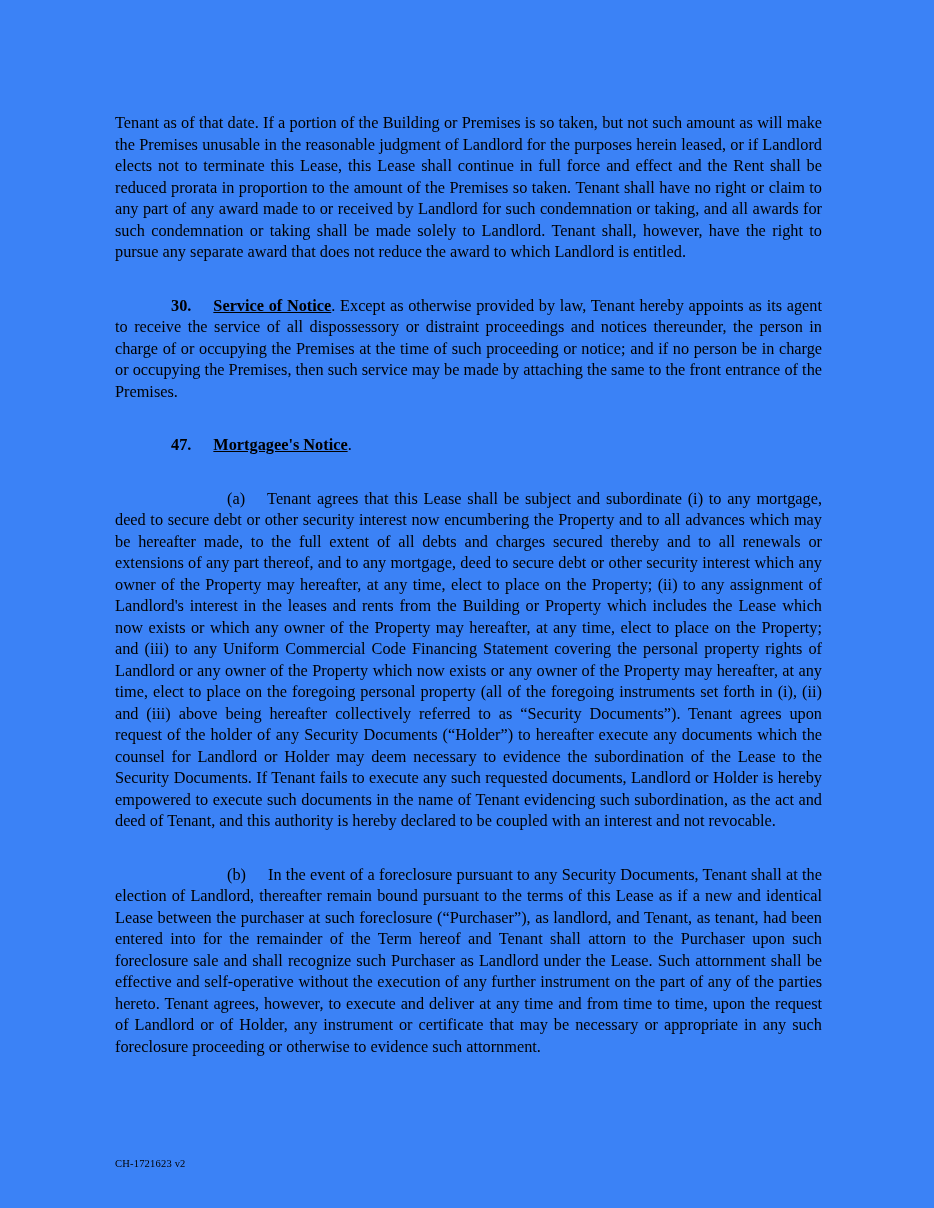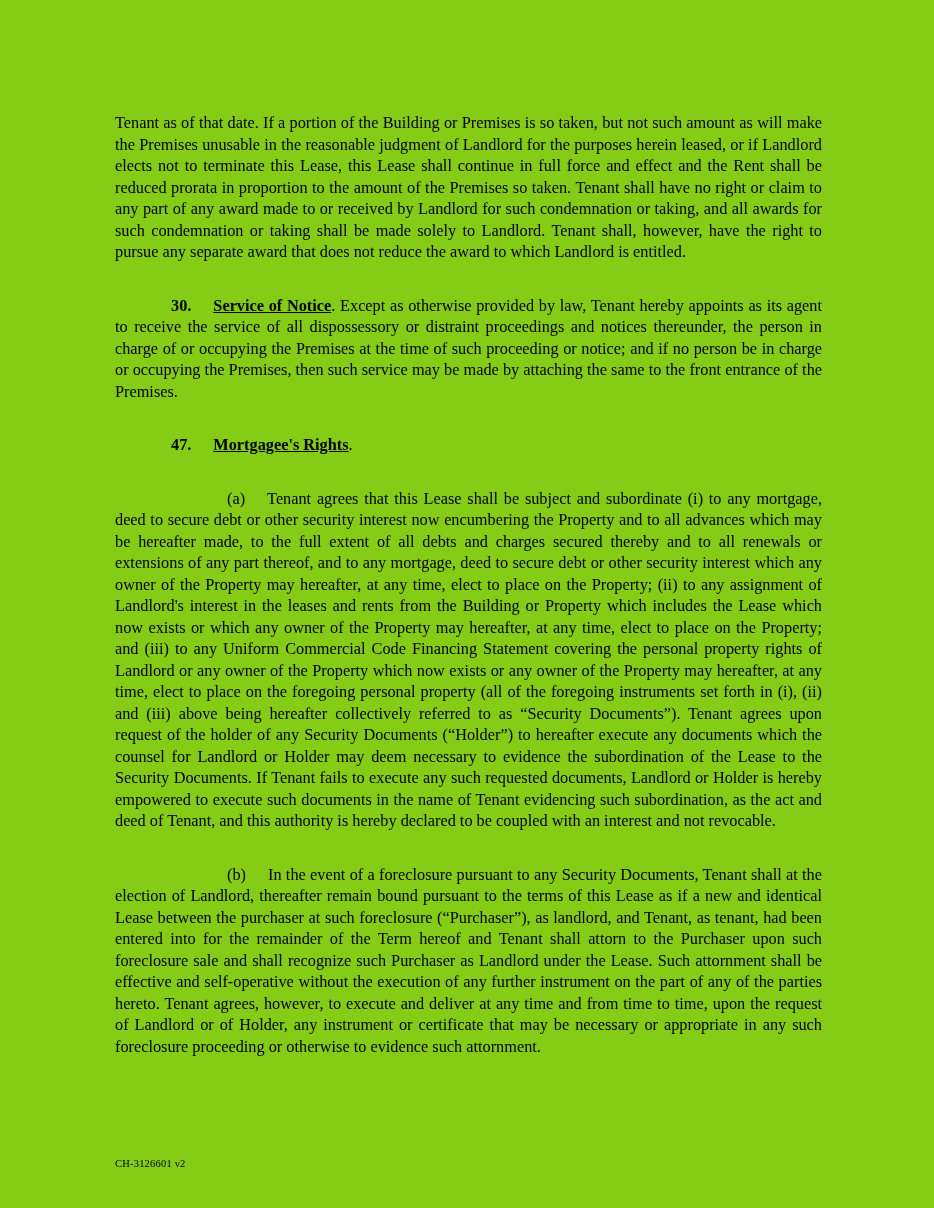--- a/index.html
+++ b/index.html
@@ -7,21 +7,21 @@
     padding: 0;
     background: #ffffff;
   }
   body {
     font-family: "Liberation Serif", serif;
   }
   .page {
     position: relative;
     width: 934px;
     height: 1208px;
-    background: #84cc16;
+    background: #3b82f6;
     margin: 0 auto;
     overflow: hidden;
   }
   .content {
     position: absolute;
     left: 115px;
     top: 112px;
     width: 707px;
   }
   .para {
@@ -81,28 +81,28 @@
 
   <div class="content">
 
     <p class="para">Tenant as of that date.  If a portion of the Building or Premises is so taken, but not such amount as will make the Premises unusable in the reasonable judgment of Landlord for the purposes herein leased, or if Landlord elects not to terminate this Lease, this Lease shall continue in full force and effect and the Rent shall be reduced prorata in proportion to the amount of the Premises so taken.  Tenant shall have no right or claim to any part of any award made to or received by Landlord for such condemnation or taking, and all awards for such condemnation or taking shall be made solely to Landlord.  Tenant shall, however, have the right to pursue any separate award that does not reduce the award to which Landlord is entitled.</p>
 
     <p class="para numbered sect-gap">
       <span class="num">30.</span><span class="tabgap"></span><span class="heading">Service of Notice</span><span>.  Except as otherwise provided by law, Tenant hereby appoints as its agent to receive the service of all dispossessory or distraint proceedings and notices thereunder, the person in charge of or occupying the Premises at the time of such proceeding or notice; and if no person be in charge or occupying the Premises, then such service may be made by attaching the same to the front entrance of the Premises.</span>
     </p>
 
     <p class="para numbered sect-gap">
-      <span class="num">47.</span><span class="tabgap"></span><span class="heading">Mortgagee's Rights</span><span>.</span>
+      <span class="num">47.</span><span class="tabgap"></span><span class="heading">Mortgagee's Notice</span><span>.</span>
     </p>
 
     <p class="para indent-big sect-gap">
       <span>(a)</span><span class="tabgap"></span><span>Tenant agrees that this Lease shall be subject and subordinate (i) to any mortgage, deed to secure debt or other security interest now encumbering the Property and to all advances which may be hereafter made, to the full extent of all debts and charges secured thereby and to all renewals or extensions of any part thereof, and to any mortgage, deed to secure debt or other security interest which any owner of the Property may hereafter, at any time, elect to place on the Property; (ii) to any assignment of Landlord's interest in the leases and rents from the Building or Property which includes the Lease which now exists or which any owner of the Property may hereafter, at any time, elect to place on the Property; and (iii) to any Uniform Commercial Code Financing Statement covering the personal property rights of Landlord or any owner of the Property which now exists or any owner of the Property may hereafter, at any time, elect to place on the foregoing personal property (all of the foregoing instruments set forth in (i), (ii) and (iii) above being hereafter collectively referred to as “Security Documents”).  Tenant agrees upon request of the holder of any Security Documents (“Holder”) to hereafter execute any documents which the counsel for Landlord or Holder may deem necessary to evidence the subordination of the Lease to the Security Documents.  If Tenant fails to execute any such requested documents, Landlord or Holder is hereby empowered to execute such documents in the name of Tenant evidencing such subordination, as the act and deed of Tenant, and this authority is hereby declared to be coupled with an interest and not revocable.</span>
     </p>
 
     <p class="para indent-big sect-gap">
       <span>(b)</span><span class="tabgap"></span><span>In the event of a foreclosure pursuant to any Security Documents, Tenant shall at the election of Landlord, thereafter remain bound pursuant to the terms of this Lease as if a new and identical Lease between the purchaser at such foreclosure (“Purchaser”), as landlord, and Tenant, as tenant, had been entered into for the remainder of the Term hereof and Tenant shall attorn to the Purchaser upon such foreclosure sale and shall recognize such Purchaser as Landlord under the Lease.  Such attornment shall be effective and self-operative without the execution of any further instrument on the part of any of the parties hereto.  Tenant agrees, however, to execute and deliver at any time and from time to time, upon the request of Landlord or of Holder, any instrument or certificate that may be necessary or appropriate in any such foreclosure proceeding or otherwise to evidence such attornment.</span>
     </p>
 
   </div>
 
-  <div class="footer-ref">CH-3126601 v2</div>
+  <div class="footer-ref">CH-1721623 v2</div>
 
 </div>
 
 </body></html>

